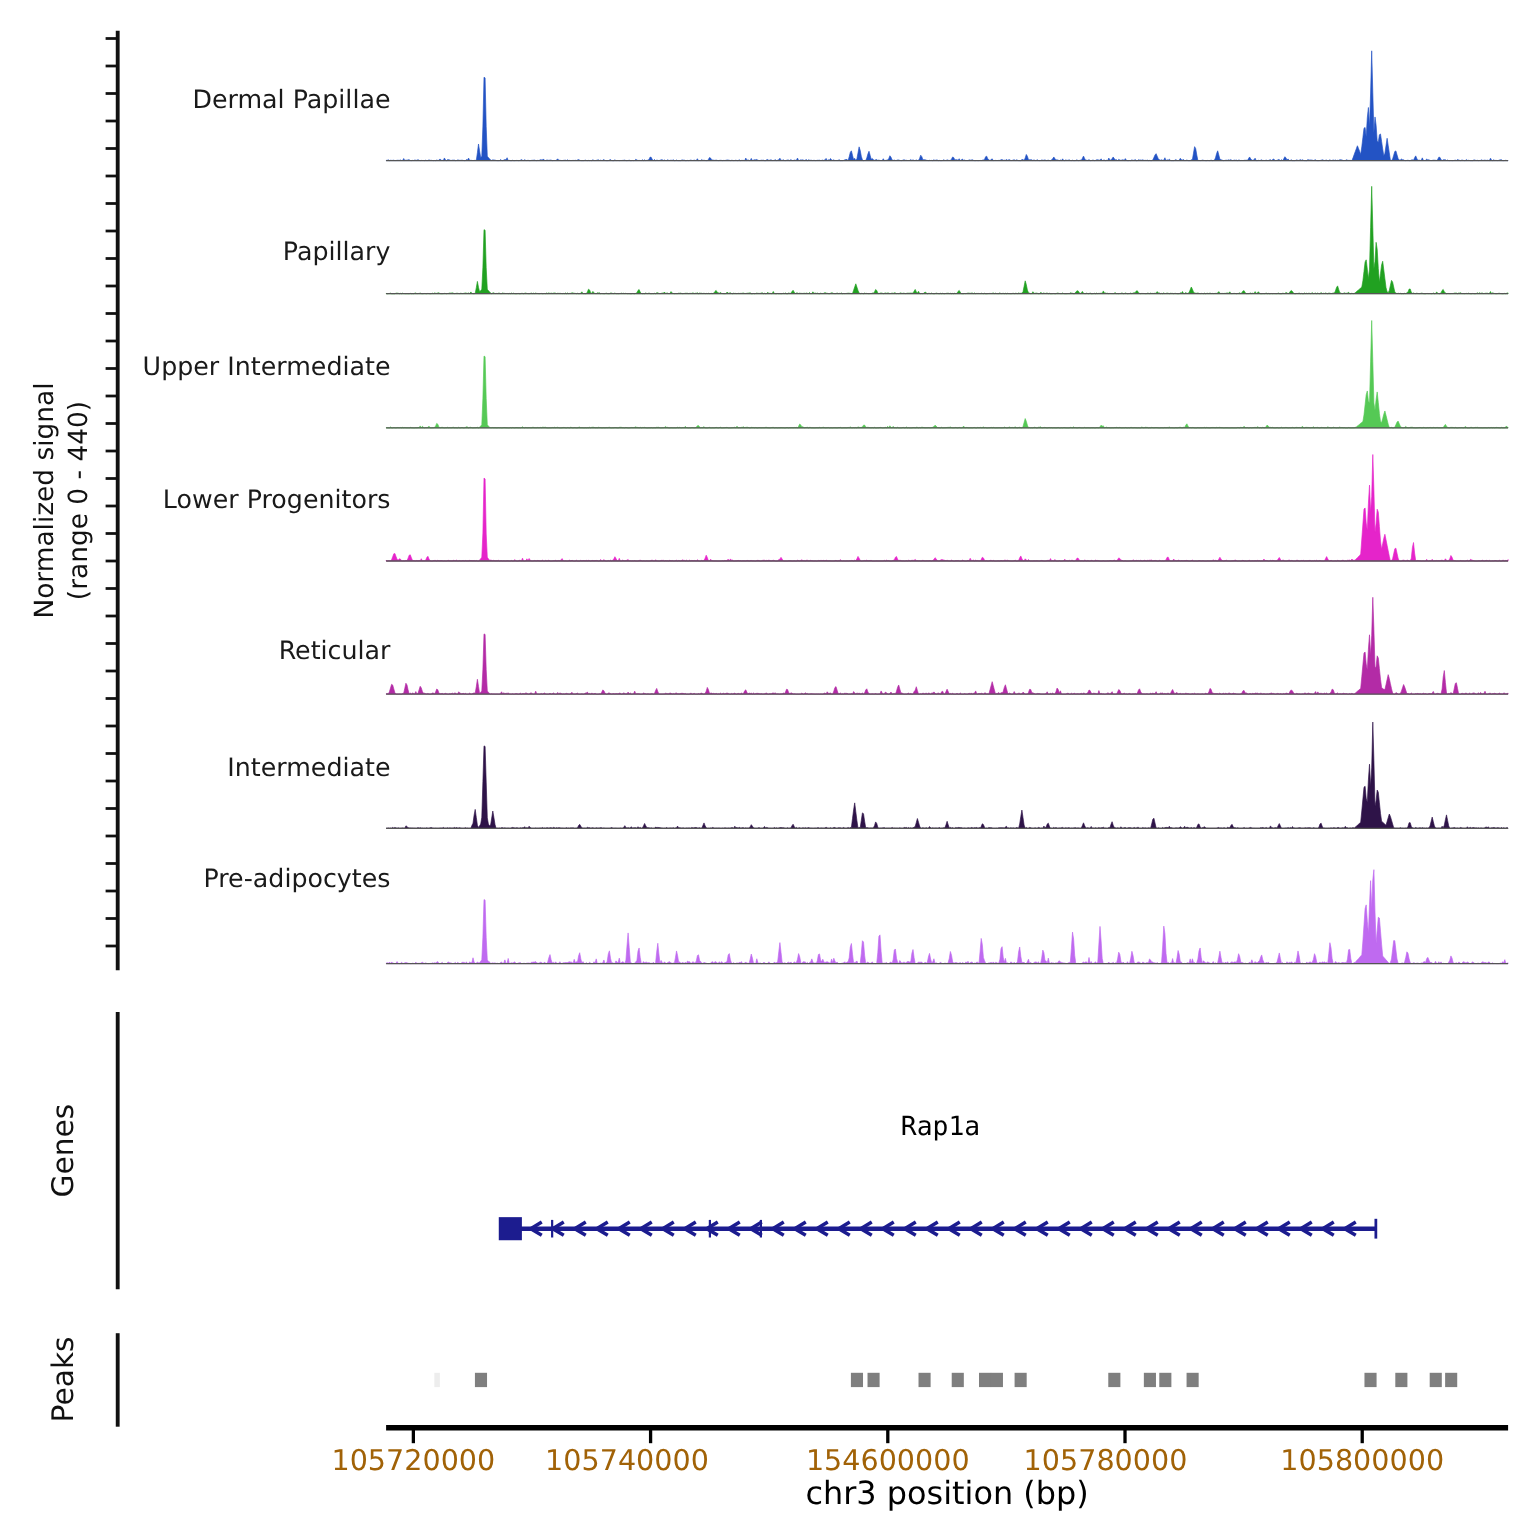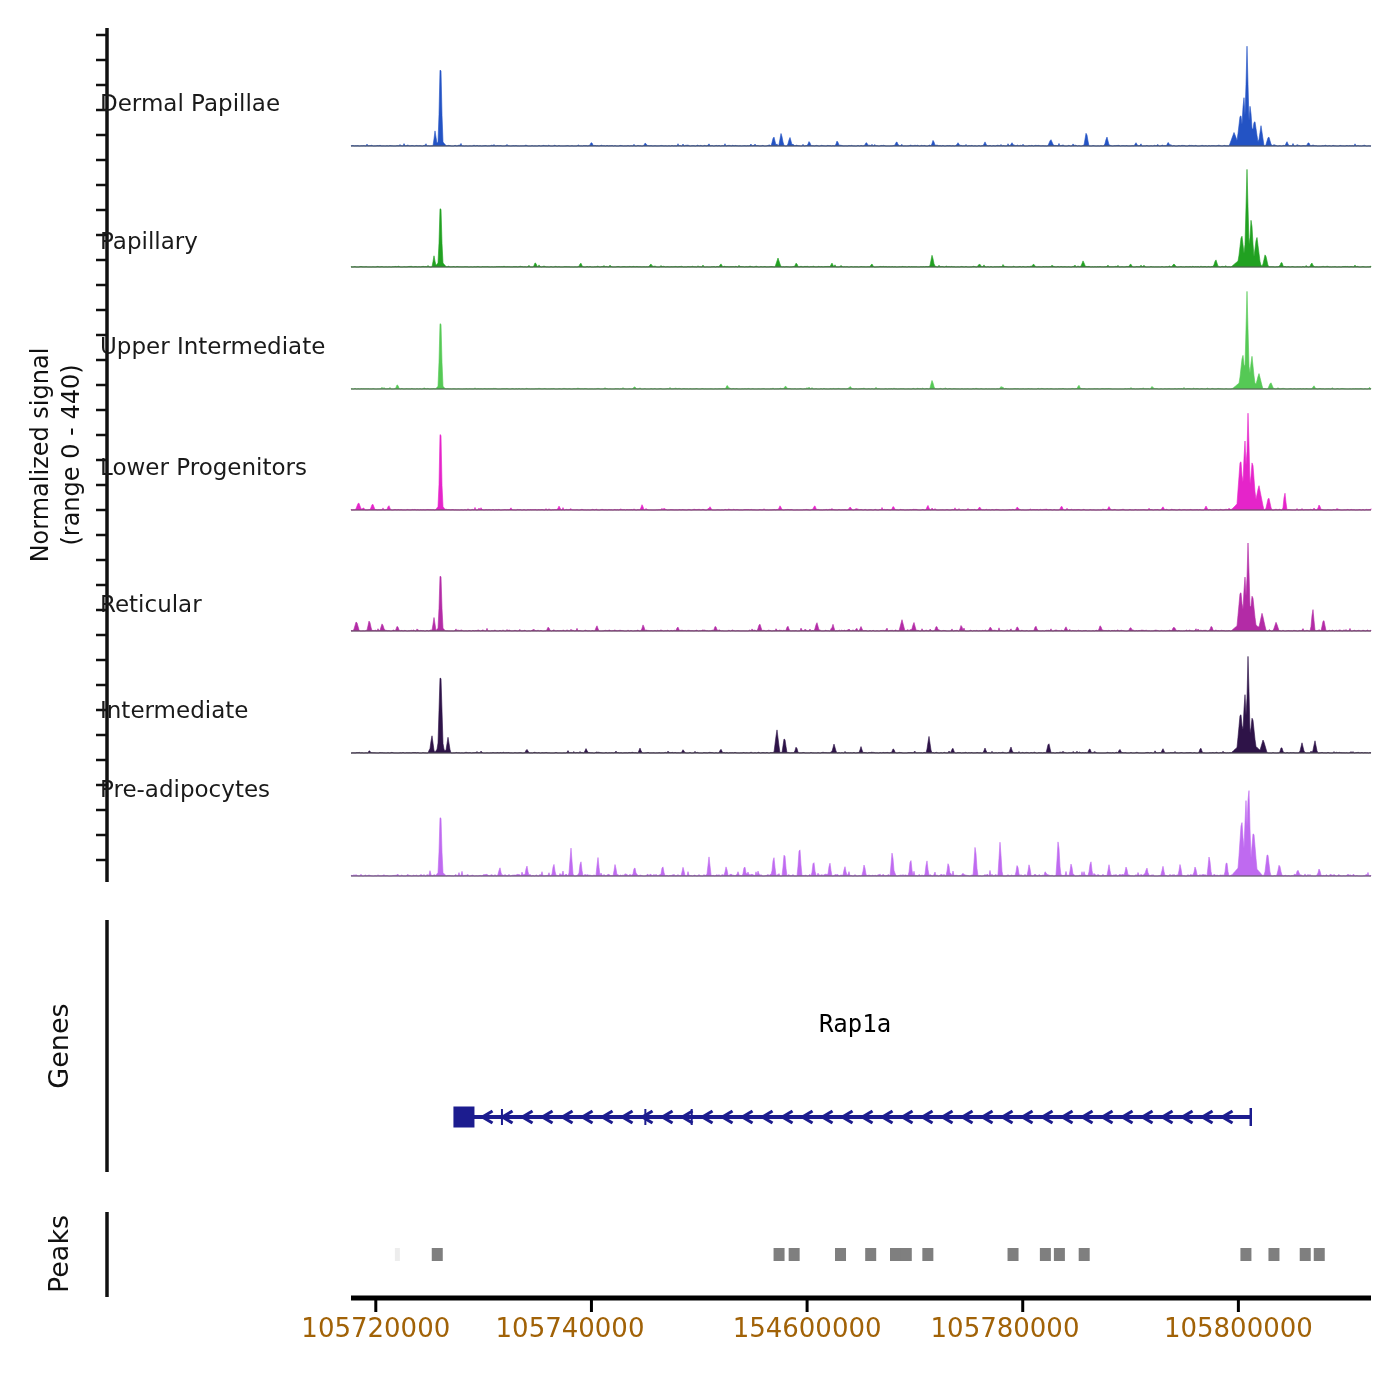--- a/index.html
+++ b/index.html
@@ -1,20 +1,20 @@
 <!DOCTYPE html>
 <html><head>
 <meta charset="utf-8">
 <style>
   html,body{margin:0;padding:0;background:#ffffff;}
   #fig{position:relative;width:1400px;height:1400px;background:#fff;
        font-family:"DejaVu Sans","Liberation Sans",sans-serif;overflow:hidden;}
   #chart-svg{position:absolute;left:0;top:0;}
-  .tracklabel{position:absolute;left:100px;width:255px;height:30px;text-align:left;
-              font-size:23px;color:#1a1a1a;line-height:30px;margin-top:12px;}
+  .tracklabel{position:absolute;left:100px;width:255px;height:30px;text-align:right;
+              font-size:23px;color:#1a1a1a;line-height:30px;}
   .rotlabel{position:absolute;transform:translate(-50%,-50%) rotate(-90deg);
             white-space:nowrap;text-align:center;color:#111;}
   #ylabel{left:56px;top:455px;font-size:24px;line-height:31px;}
   #genes-label{left:58px;top:1046px;font-size:27px;}
   #peaks-label{left:58px;top:1254px;font-size:27px;}
   .xtick{position:absolute;width:220px;text-align:center;font-size:26px;color:#a16207;top:1313px;}
   #xtitle{position:absolute;left:721px;width:280px;text-align:center;top:1340px;
           font-size:29px;color:#000;}
   #gene-name{position:absolute;left:770px;width:170px;text-align:center;top:1010px;
              font-size:24px;color:#000;font-family:"DejaVu Sans Mono","Liberation Mono",monospace;}
@@ -148,26 +148,27 @@
     <div>Normalized signal</div>
     <div>(range 0 - 440)</div>
   </div>
 
   <div class="tracklabel" style="top:76px">Dermal Papillae</div>
   <div class="tracklabel" style="top:214px">Papillary</div>
   <div class="tracklabel" style="top:319px">Upper Intermediate</div>
   <div class="tracklabel" style="top:440px">Lower Progenitors</div>
   <div class="tracklabel" style="top:577px">Reticular</div>
   <div class="tracklabel" style="top:683px">Intermediate</div>
-  <div class="tracklabel" style="top:762px">Pre-adipocytes</div>
+  <div class="tracklabel" style="top:784px">Pre-adipocytes</div>
 
   <div class="rotlabel" id="genes-label">Genes</div>
   <div class="rotlabel" id="peaks-label">Peaks</div>
 
   <div id="gene-name">Rap1a</div>
 
   <div class="xtick" id="xt0" style="left: 265.799px;">105720000</div>
   <div class="xtick" id="xt1" style="left: 460px;">105740000</div>
   <div class="xtick" id="xt2" style="left: 697.089px;">154600000</div>
   <div class="xtick" id="xt3" style="left: 895px;">105780000</div>
   <div class="xtick" id="xt4" style="left: 1128.38px;">105800000</div>
 
+  <div id="xtitle">chr3 position (bp)</div>
 </div>
 
 </body></html>

